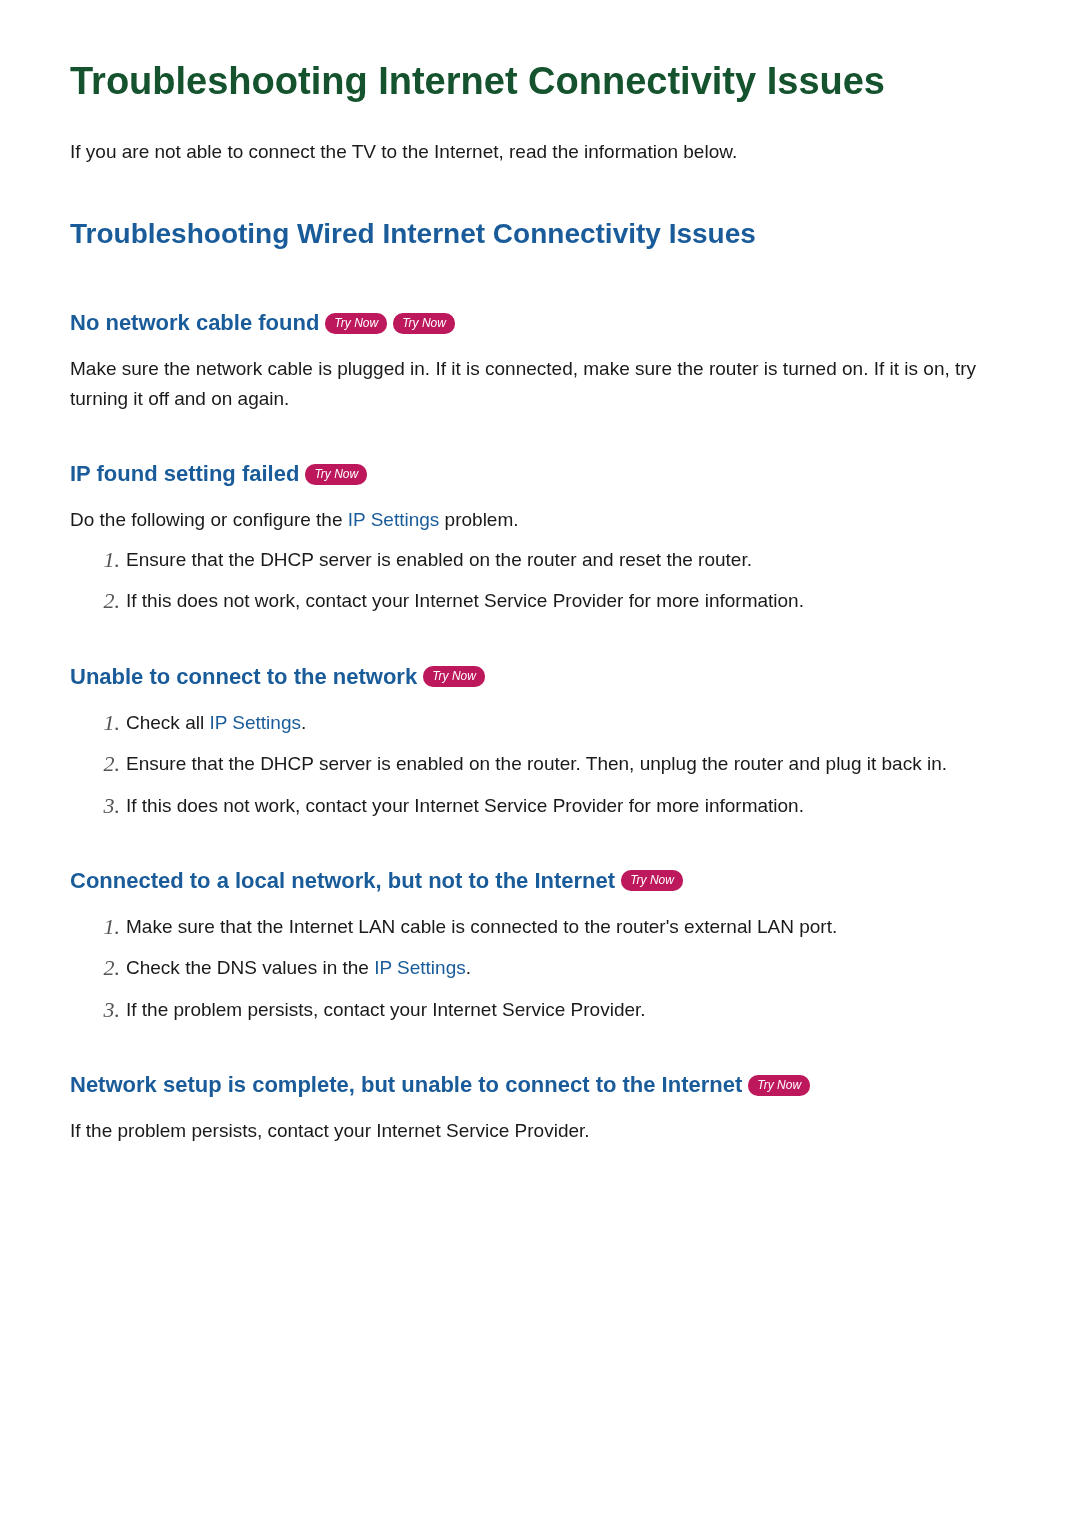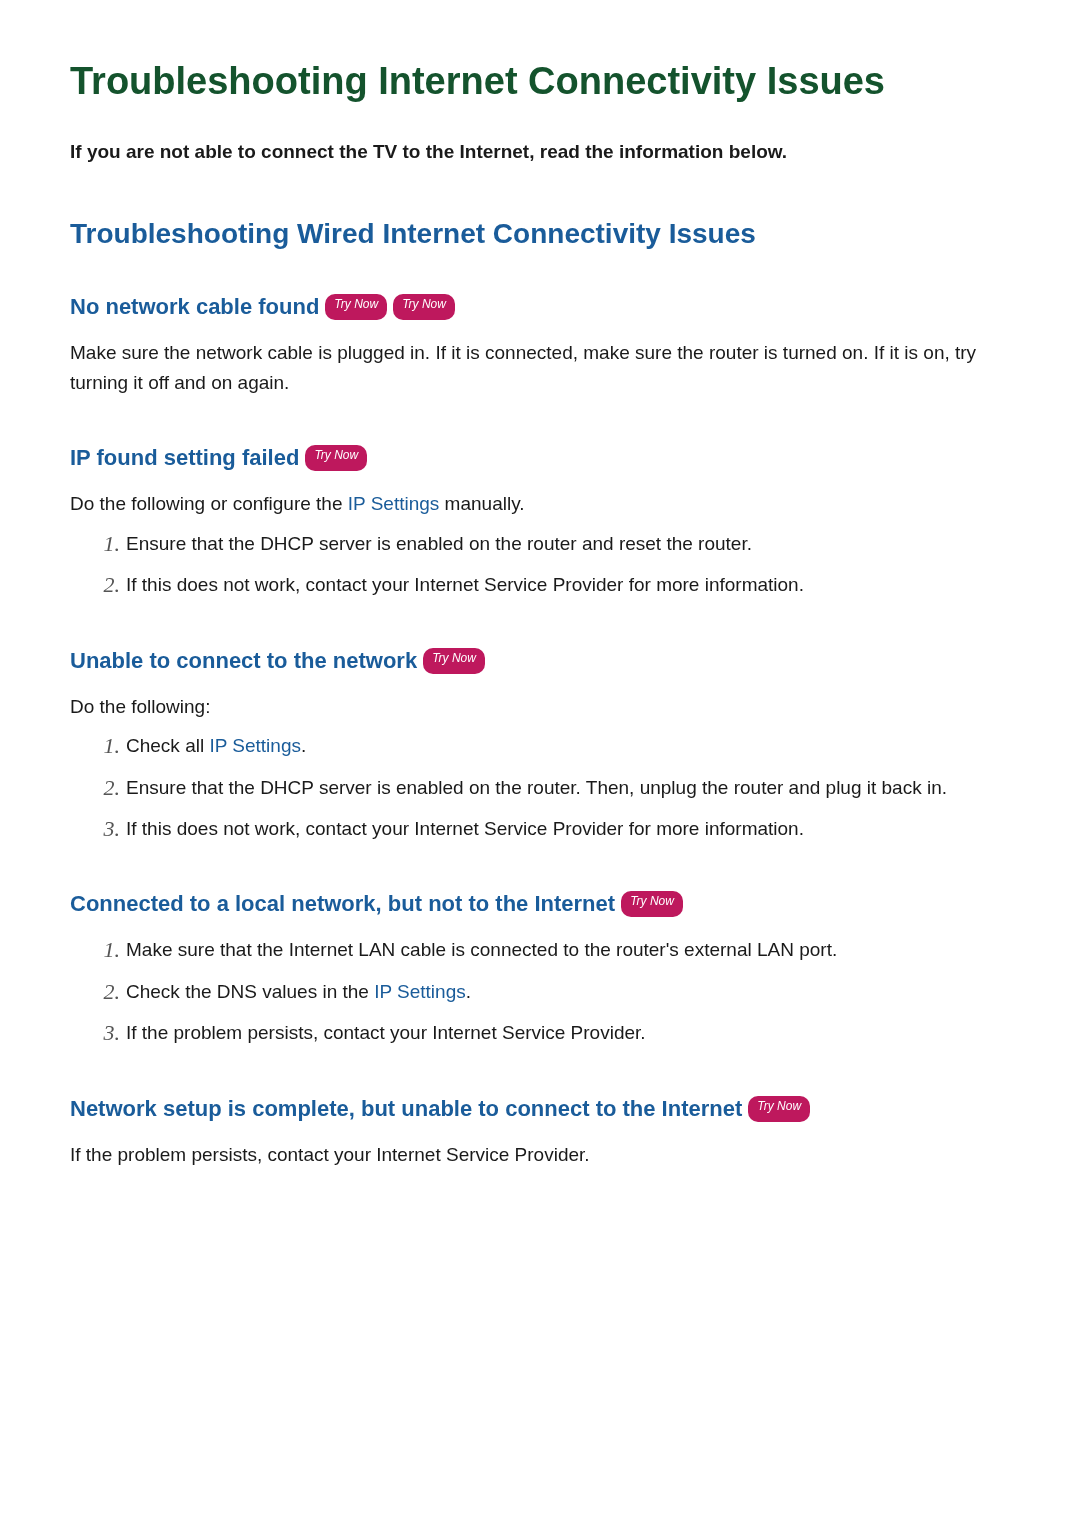--- a/index.html
+++ b/index.html
@@ -16,33 +16,33 @@
   .h1 {
     color: #14532d;
     font-weight: 600;
     font-size: 38px;
     margin-bottom: 34px;
   }
   .intro {
     font-size: 19px;
     line-height: 1.55;
     margin-bottom: 52px;
-    font-weight: bold;
   }
   .h2 {
     color: #1a5c9a;
     font-weight: 600;
     font-size: 28px;
-    margin-bottom: 44px;
+    margin-bottom: 60px;
   }
   .section {
     margin-bottom: 48px;
   }
   .h3-row {
     display: flex;
+    align-items: center;
     flex-wrap: wrap;
     gap: 6px;
     margin-bottom: 18px;
   }
   .h3 {
     color: #1a5c9a;
     font-weight: 600;
     font-size: 22px;
   }
   .try-now {
@@ -109,40 +109,39 @@
     </div>
     <p class="para">Make sure the network cable is plugged in. If it is connected, make sure the router is turned on. If it is on, try turning it off and on again.</p>
   </div>
 
   <div class="section">
     <div class="h3-row">
       <span class="h3">IP found setting failed</span>
       <span class="try-now">Try Now</span>
     </div>
     <p class="para">
-      <span>Do the following or configure the </span><span class="link">IP Settings</span><span> manually.</span>
+      <span>Do the following or configure the </span><span class="link">IP Settings</span><span> problem.</span>
     </p>
     <ol class="steps">
       <li>
         <span class="num">1.</span>
         <span>Ensure that the DHCP server is enabled on the router and reset the router.</span>
       </li>
       <li>
         <span class="num">2.</span>
         <span>If this does not work, contact your Internet Service Provider for more information.</span>
       </li>
     </ol>
   </div>
 
   <div class="section">
     <div class="h3-row">
       <span class="h3">Unable to connect to the network</span>
       <span class="try-now">Try Now</span>
     </div>
-    <p class="para">Do the following:</p>
     <ol class="steps">
       <li>
         <span class="num">1.</span>
         <span>Check all </span><span class="link">IP Settings</span><span>.</span>
       </li>
       <li>
         <span class="num">2.</span>
         <span>Ensure that the DHCP server is enabled on the router. Then, unplug the router and plug it back in.</span>
       </li>
       <li>

